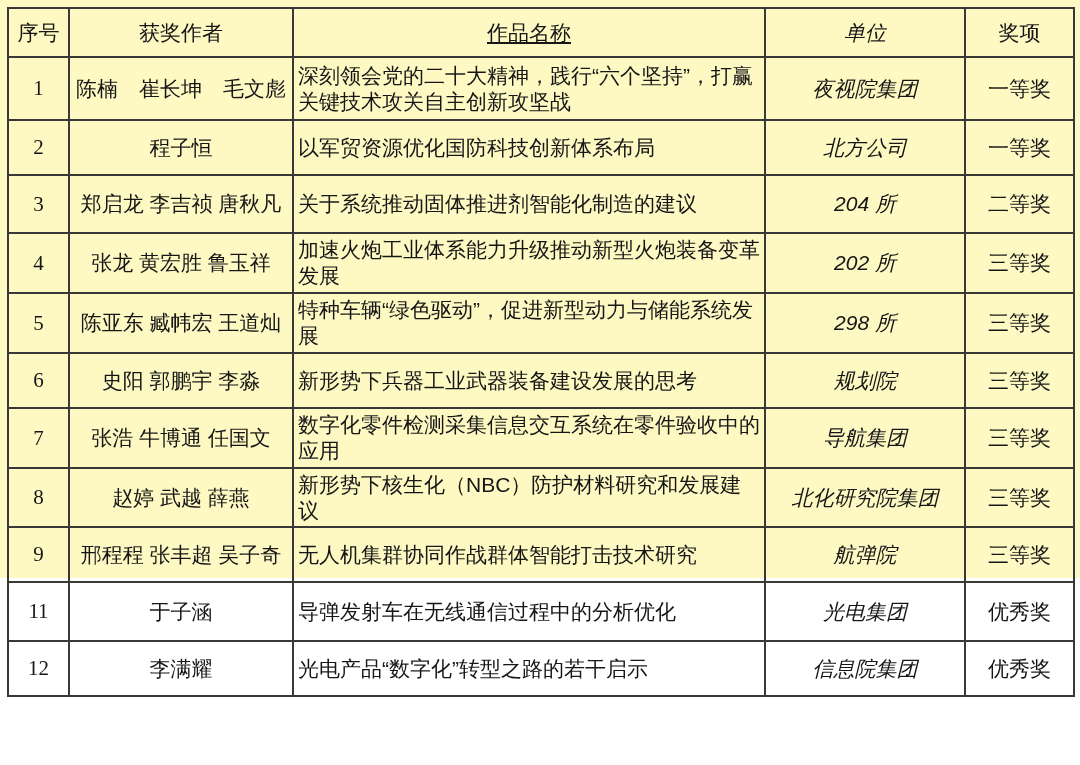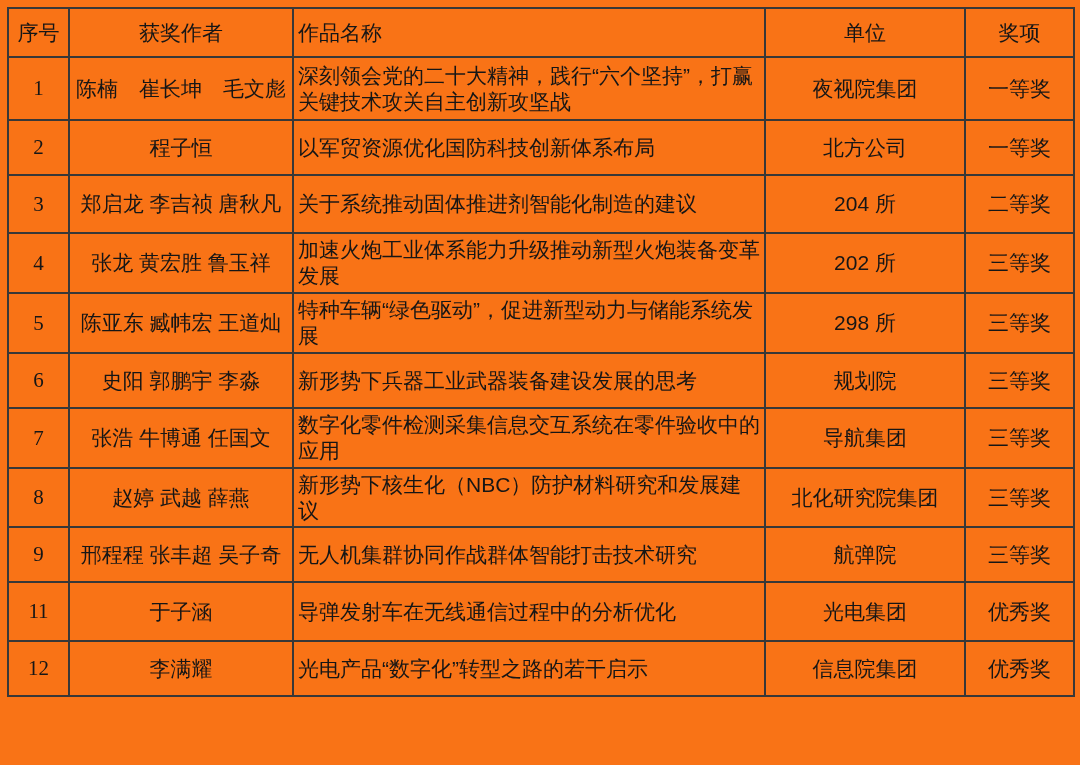--- a/index.html
+++ b/index.html
@@ -6,22 +6,22 @@
     margin: 0;
     padding: 0;
     background: #ffffff;
     width: 1080px;
     height: 765px;
     overflow: hidden;
   }
   .page {
     position: relative;
     width: 1080px;
-    height: 765px;
-    background: #f97316;
+    height: 578px;
+    background: #fef9c3;
     font-family: "Liberation Sans", sans-serif;
     color: #161616;
   }
   table.award-table {
     position: absolute;
     left: 7px;
     top: 7px;
     border-collapse: collapse;
     table-layout: fixed;
     width: 1066px;
@@ -42,40 +42,40 @@
     font-size: 22px;
     text-align: center;
   }
   th.col-serial { font-family: "Liberation Sans", sans-serif; font-size: 21px; }
   .col-authors { text-align: center; }
   .col-title {
     text-align: left;
     padding: 3px 6px 3px 7px;
     line-height: 26px;
   }
-  .col-unit { text-align: center; }
+  .col-unit { text-align: center; font-style: italic; }
   .col-award { text-align: center; font-family: Liberation Mono, monospace; }
 </style>
 </head>
 <body>
 
 <div class="page">
   <table class="award-table">
     <colgroup>
       <col style="width:61px">
       <col style="width:224px">
       <col style="width:472px">
       <col style="width:200px">
       <col style="width:109px">
     </colgroup>
     <thead>
       <tr>
         <th class="col-serial">序号</th>
         <th class="col-authors">获奖作者</th>
-        <th class="col-title" style="text-align:left;">作品名称</th>
+        <th class="col-title" style="text-align:center;text-decoration:underline;">作品名称</th>
         <th class="col-unit">单位</th>
         <th class="col-award">奖项</th>
       </tr>
     </thead>
     <tbody>
         <tr style="height: 63px;">
           <td class="col-serial">1</td>
           <td class="col-authors">陈楠　崔长坤　毛文彪</td>
           <td class="col-title">深刻领会党的二十大精神，践行“六个坚持”，打赢关键技术攻关自主创新攻坚战</td>
           <td class="col-unit">夜视院集团</td>

